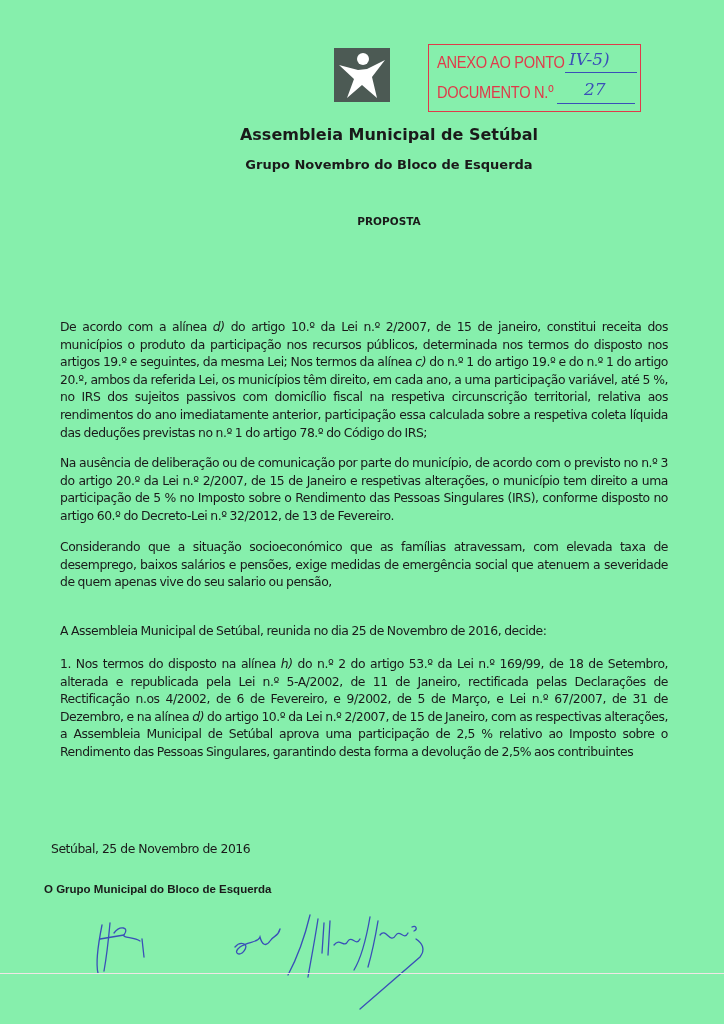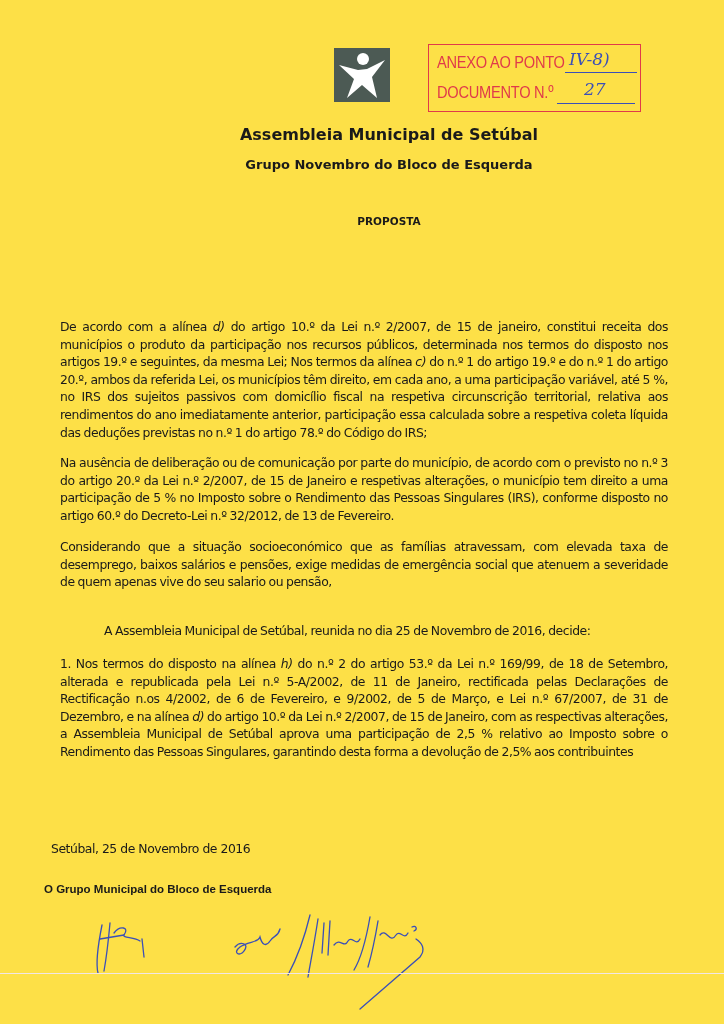--- a/index.html
+++ b/index.html
@@ -1,18 +1,18 @@
 <!DOCTYPE html>
 <html><head>
 <meta charset="utf-8">
 <style>
   html, body { margin: 0; padding: 0; background: #ffffff; }
   body { width: 724px; height: 1024px; position: relative; overflow: hidden;
          font-family: "DejaVu Sans", sans-serif; color: #1a1a1a; }
-  .page { position: absolute; left: 0; top: 0; width: 724px; height: 1024px; background: #fde047; text-decoration: underline; }
+  .page { position: absolute; left: 0; top: 0; width: 724px; height: 1024px; background: #86efac; text-decoration: underline; }
 
   .logo { position: absolute; left: 334px; top: 48px; width: 56px; height: 54px;
           background: #4c5a54; }
   .logo svg { display: block; width: 56px; height: 54px; }
 
   .stamp { position: absolute; left: 428px; top: 44px; width: 213px; height: 68px;
            border: 1.5px solid #e03a4a; box-sizing: border-box; }
   .stamp-row { position: absolute; left: 8px; font-family: "Liberation Sans Narrow", "Liberation Sans", sans-serif;
                font-size: 17px; color: #e03a4a; letter-spacing: -0.3px; transform: scaleX(0.86); transform-origin: left center; white-space: nowrap; }
   .stamp-row.r1 { top: 8px; }
@@ -30,21 +30,21 @@
   .title.t2 { top: 157px; font-size: 13px; }
   .title.t3 { top: 215px; font-size: 10.5px; }
   .title.t4 { top: 259px; font-size: 10px; }
 
   .para { position: absolute; left: 60px; width: 608px; font-size: 12.4px; line-height: 17.6px;
           text-align: justify; font-family: "DejaVu Sans", sans-serif; letter-spacing: -0.45px; word-spacing: -0.5px; }
   .para i { font-style: italic; }
   .p1 { top: 318px; }
   .p2 { top: 454px; }
   .p3 { top: 538px; }
-  .p4 { top: 622px; margin-left: 44px; }
+  .p4 { top: 622px; }
   .p5 { top: 655px; }
   .date { position: absolute; left: 51px; top: 841px; font-size: 12.4px; letter-spacing: -0.45px; }
   .signoff { position: absolute; left: 44px; top: 883px; font-size: 11.5px; font-weight: bold;
              font-family: "Liberation Sans", sans-serif; }
   .signatures { position: absolute; left: 90px; top: 905px; width: 420px; height: 110px; }
   .rule { position: absolute; left: 0; top: 973px; width: 724px; height: 1px; background: #f1e6e6; }
 </style>
 </head>
 <body>
 
@@ -52,21 +52,21 @@
 
   <div class="logo">
     <svg viewBox="0 0 56 54">
       <circle cx="29" cy="11" r="6" fill="#ffffff"></circle>
       <path d="M5 17 L24 22 L33 21 L51 12 L38 29 L43 50 L28 37 L13 50 L20 31 Z" fill="#ffffff"></path>
     </svg>
   </div>
 
   <div class="stamp">
     <div class="stamp-row r1">ANEXO AO PONTO</div>
-    <div class="hand v1">IV-8)</div>
+    <div class="hand v1">IV-5)</div>
     <div class="uline u1"></div>
     <div class="stamp-row r2">DOCUMENTO N.º</div>
     <div class="hand v2">27</div>
     <div class="uline u2"></div>
   </div>
 
   <div class="title t1">Assembleia Municipal de Setúbal</div>
   <div class="title t2">Grupo Novembro do Bloco de Esquerda</div>
   <div class="title t3">PROPOSTA</div>
 

